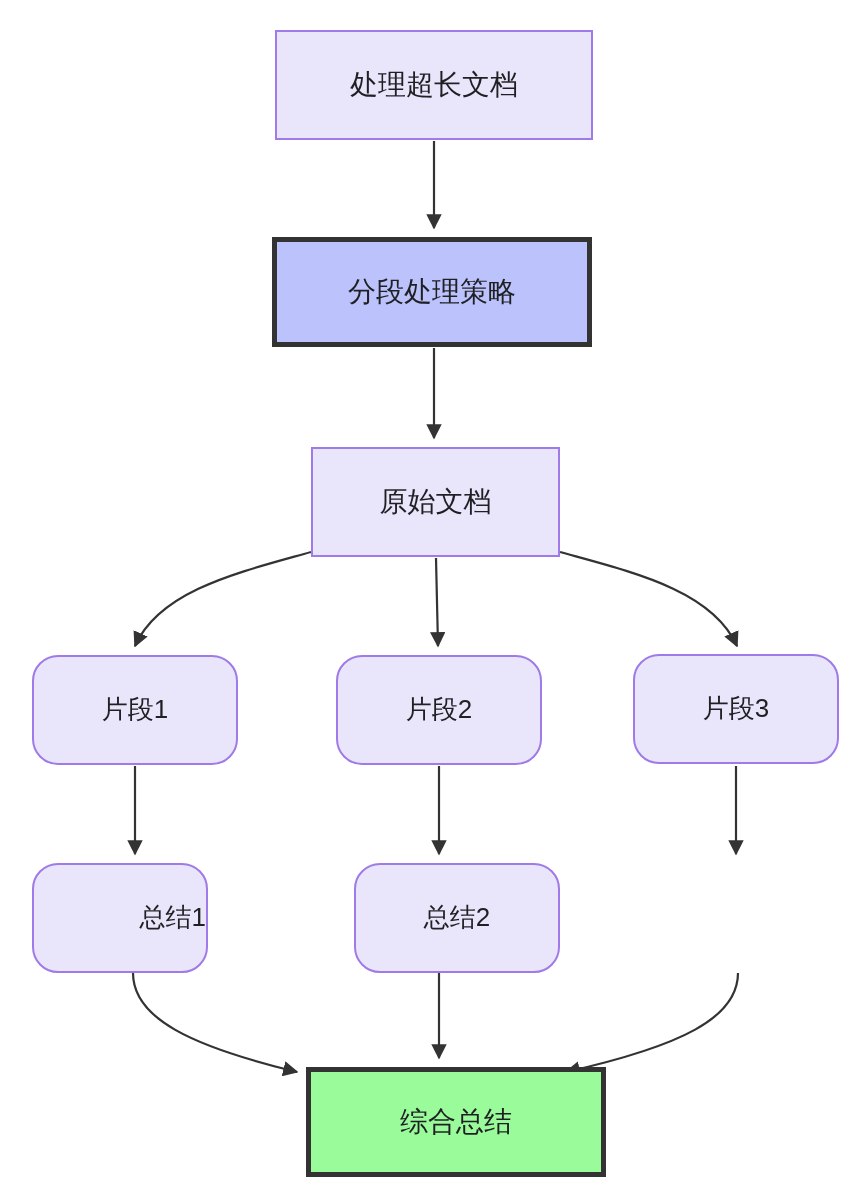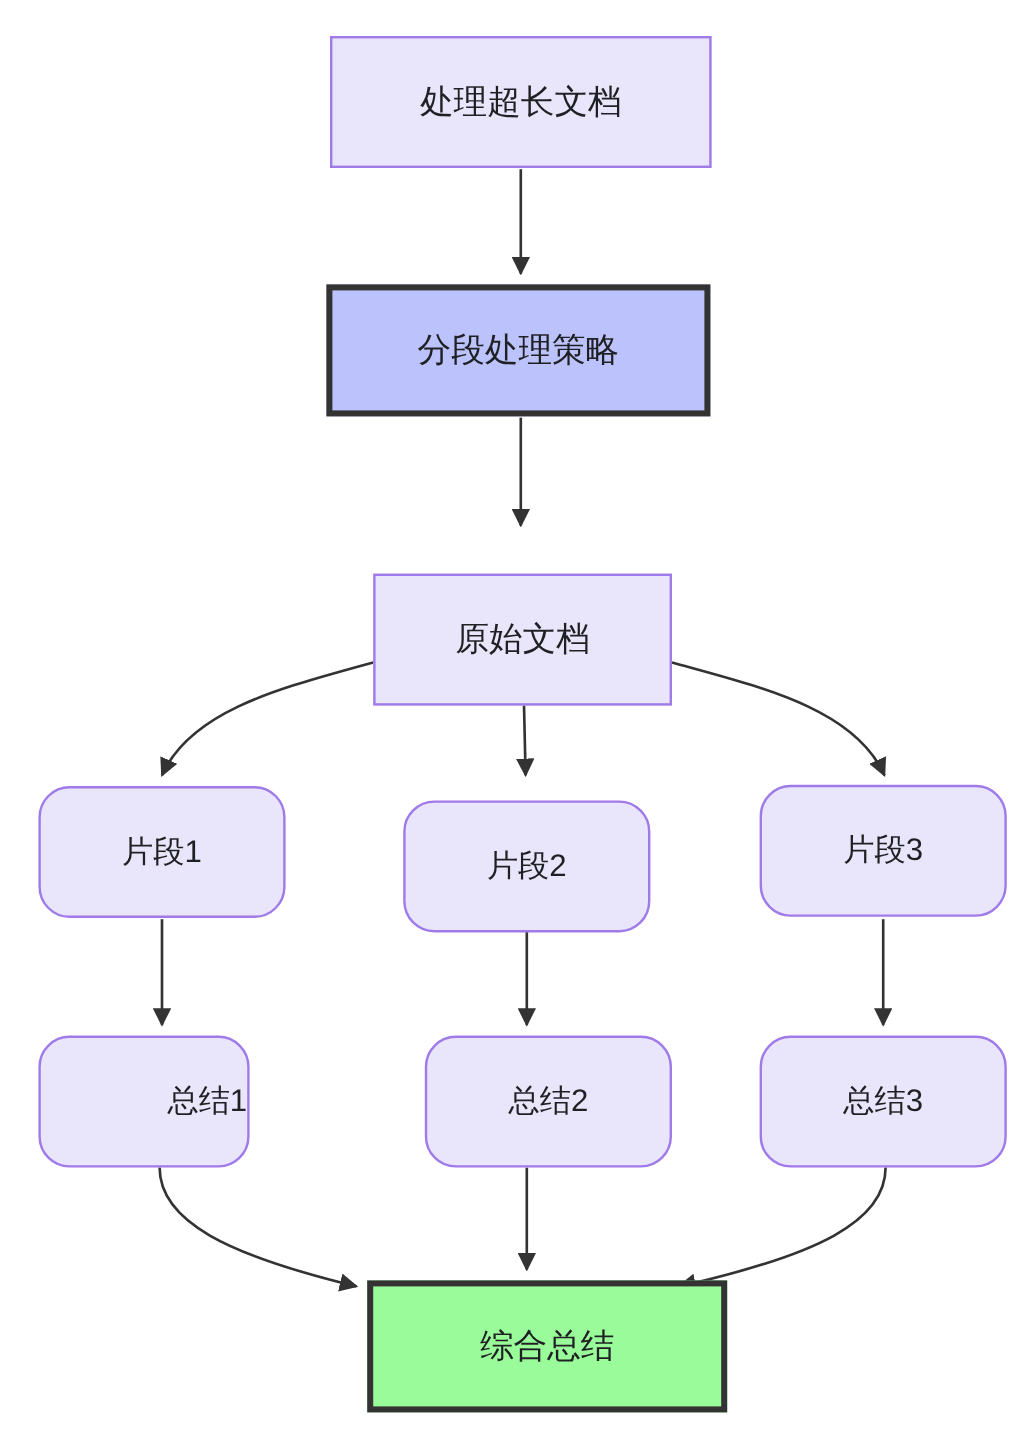--- a/index.html
+++ b/index.html
@@ -98,45 +98,42 @@
   </svg>
 
   <div class="node style-lavender" style="left:275px; top:30px; width:318px; height:110px;">
     <span class="node-label">处理超长文档</span>
   </div>
 
   <div class="node style-periwinkle" style="left:272px; top:237px; width:320px; height:110px;">
     <span class="node-label">分段处理策略</span>
   </div>
 
-  <div class="node style-lavender" style="left:311px; top:447px; width:249px; height:110px;margin-top:31px;">
+  <div class="node style-lavender" style="left:311px; top:447px; width:249px; height:110px;">
     <span class="node-label">原始文档</span>
   </div>
 
   <div class="node style-lavender node-sm" style="left:32px; top:655px; width:206px; height:110px;">
     <span class="node-label">片段1</span>
   </div>
 
-  <div class="node style-lavender node-sm" style="left:336px; top:655px; width:206px; height:110px;margin-top:12px;">
+  <div class="node style-lavender node-sm" style="left:336px; top:655px; width:206px; height:110px;">
     <span class="node-label">片段2</span>
   </div>
 
   <div class="node style-lavender node-sm" style="left:633px; top:654px; width:206px; height:110px;">
     <span class="node-label">片段3</span>
   </div>
 
   <div class="node style-lavender node-sm" style="left:32px; top:863px; width:176px; height:110px;justify-content:flex-end;">
     <span class="node-label">总结1</span>
   </div>
 
   <div class="node style-lavender node-sm" style="left:354px; top:863px; width:206px; height:110px;">
     <span class="node-label">总结2</span>
   </div>
 
-  <div class="node style-lavender node-sm" style="left:633px; top:863px; width:206px; height:110px;">
-    <span class="node-label">总结3</span>
-  </div>
 
   <div class="node style-green" style="left:306px; top:1067px; width:300px; height:110px;">
     <span class="node-label">综合总结</span>
   </div>
 
 </div>
 
 </body></html>

